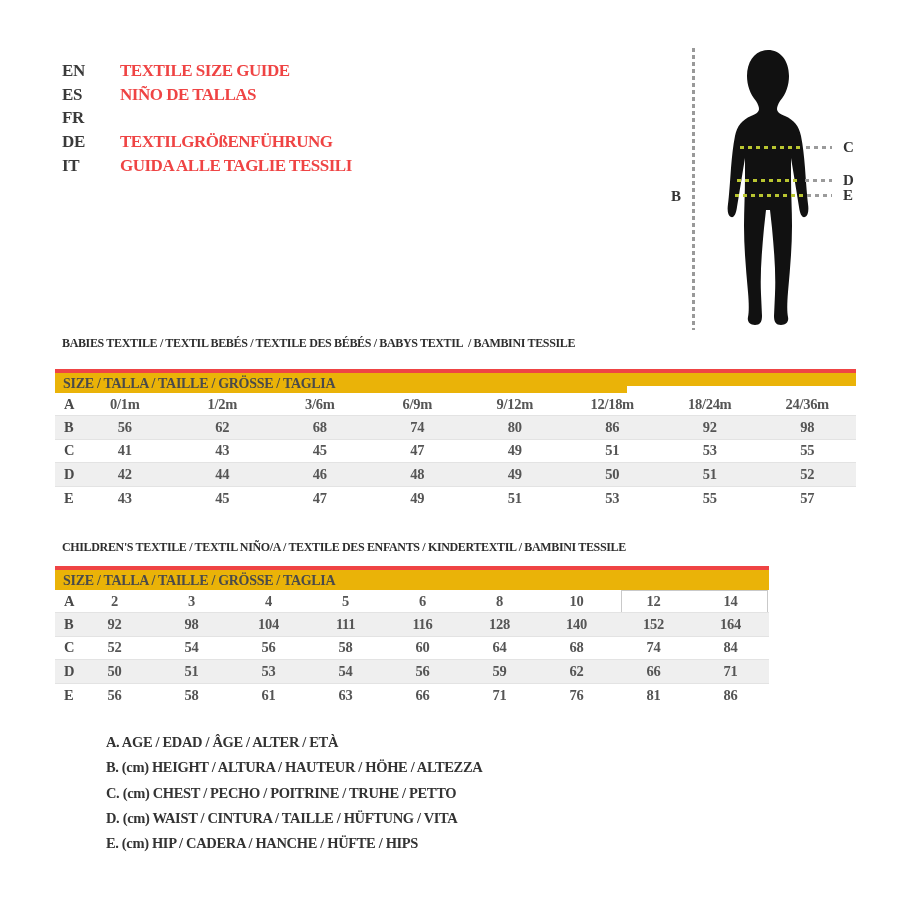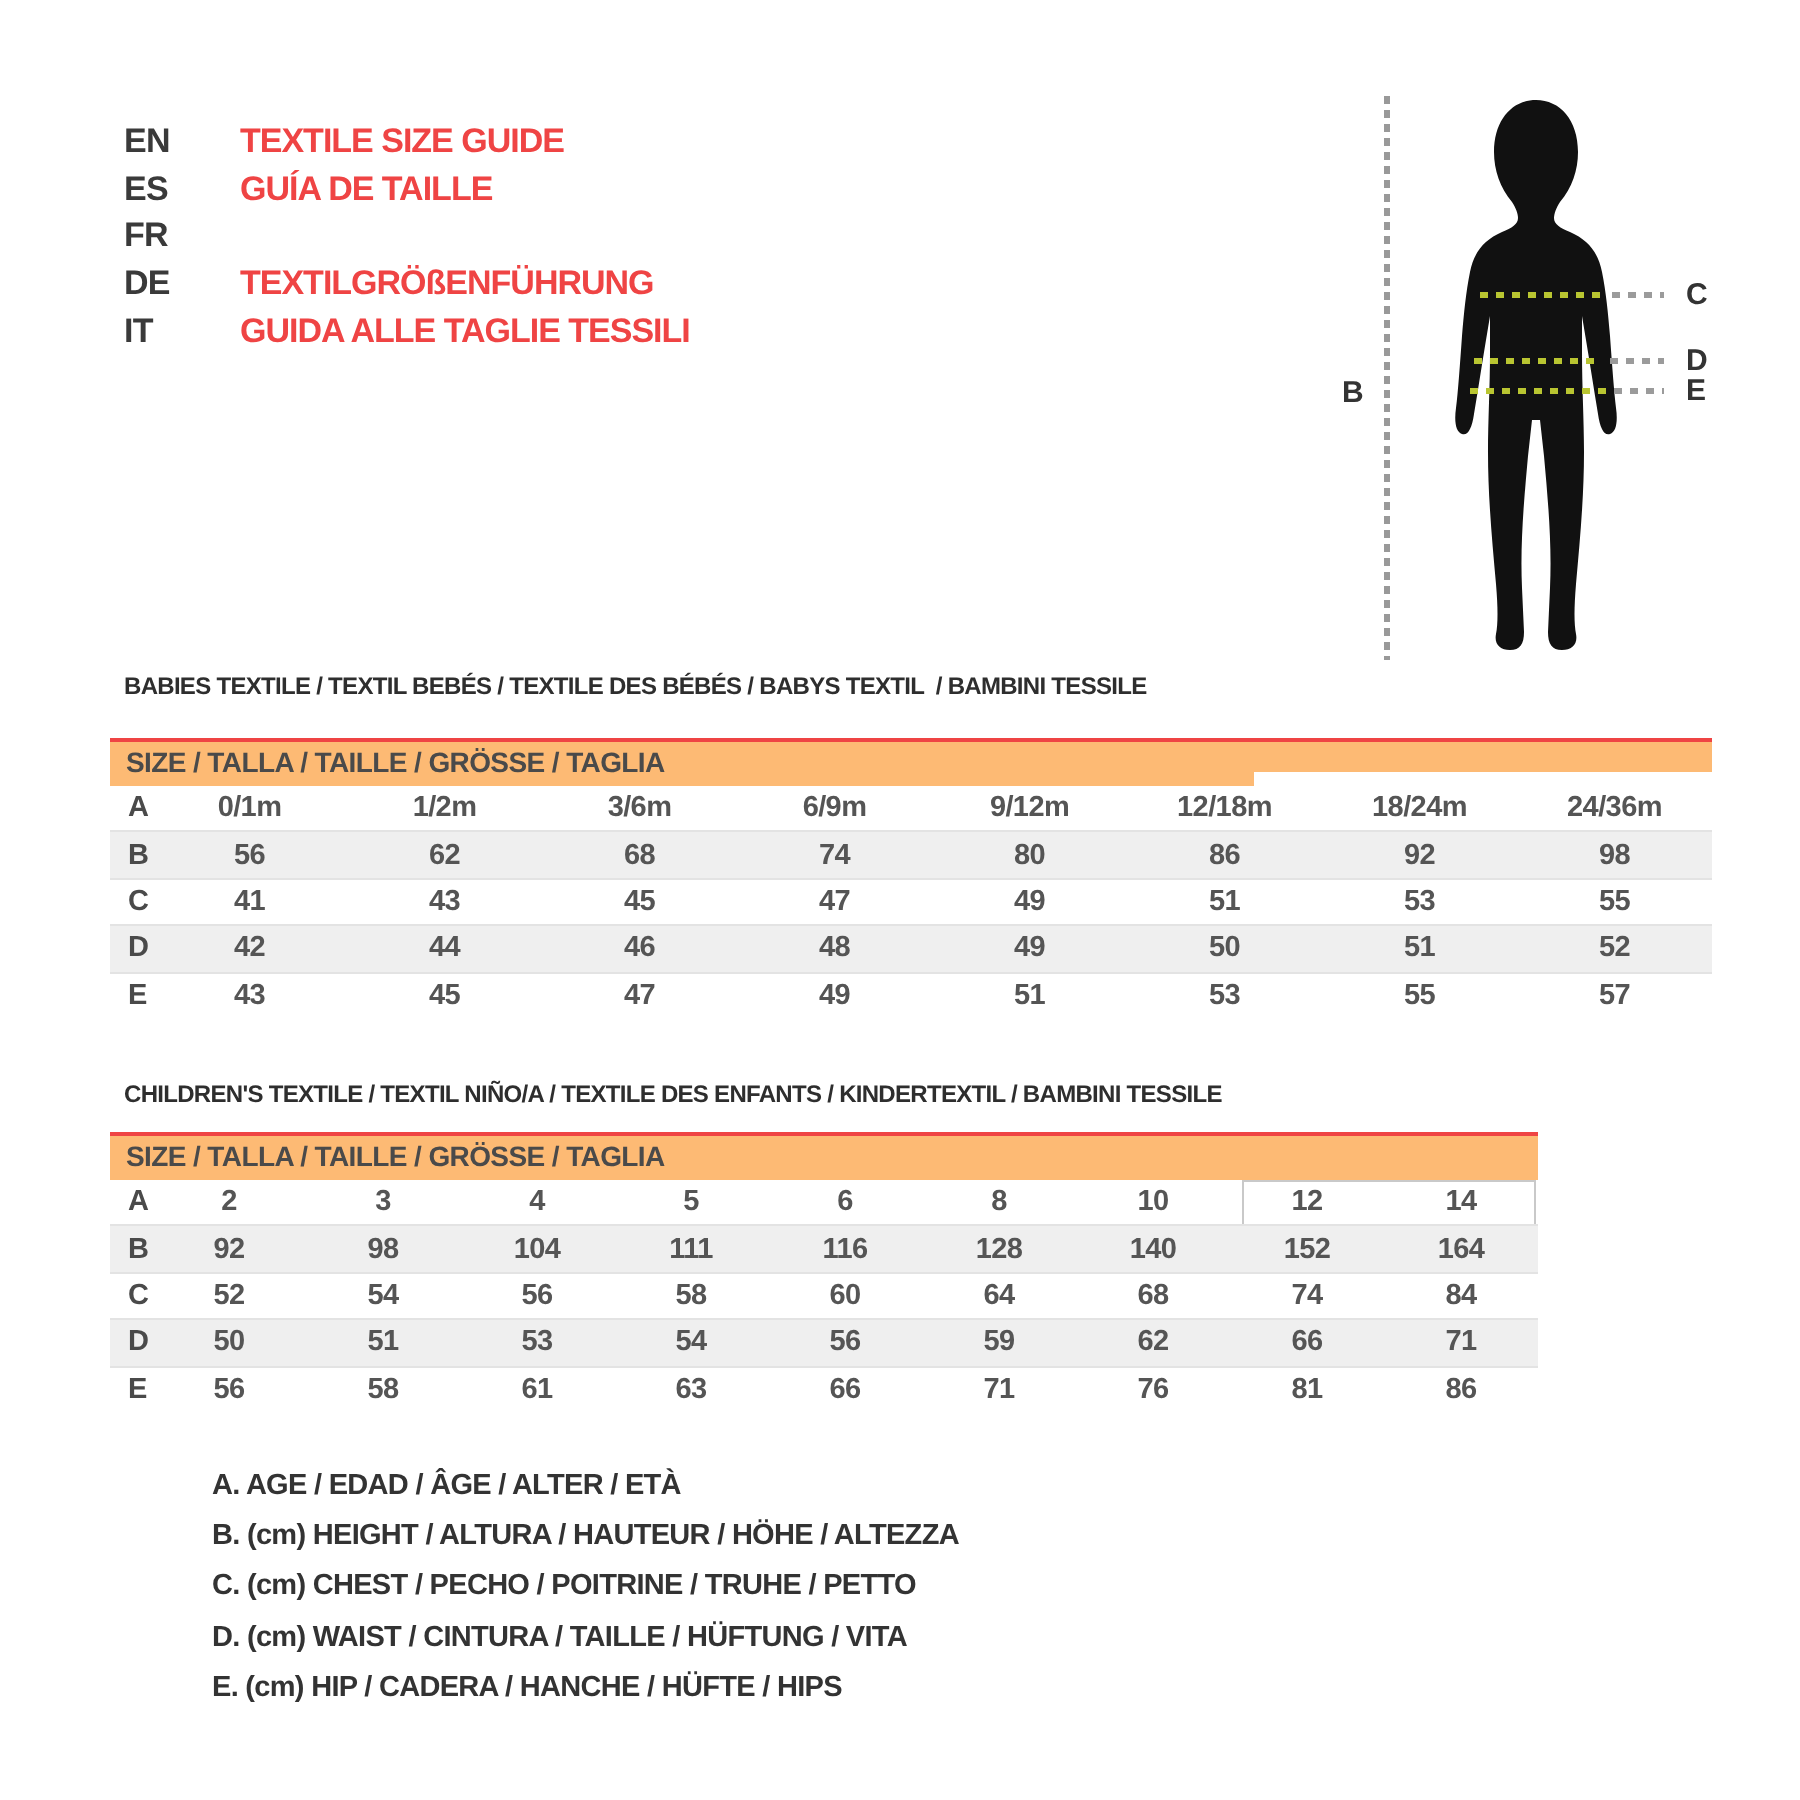--- a/index.html
+++ b/index.html
@@ -1,18 +1,18 @@
 <!DOCTYPE html>
 <html><head>
 <meta charset="utf-8">
 <style>
   html,body { margin:0; padding:0; background:#fff; }
   .canvas {
     position:relative; width:895px; height:900px; background:#ffffff;
-    font-family:Liberation Sans, sans-serif; overflow:hidden;
+    font-family:Liberation Serif, serif; overflow:hidden;
     color:#3c3c3c;
   }
 
   
   .lang-list { position:absolute; left:62px; top:59px; }
   .lang-row { display:flex; height:23.8px; align-items:center; }
   .lang-code { width:58px; font-size:17px; font-weight:700; letter-spacing:-0.4px; color:#3a3a3a; }
   .lang-title { font-size:17px; font-weight:700; letter-spacing:-0.5px; color:#ef4444; white-space:pre; }
 
   
@@ -24,21 +24,21 @@
   .hdots.yellow { background:repeating-linear-gradient(to right,#b9c531 0 4px,transparent 4px 8px); }
   .hdots.gray   { background:repeating-linear-gradient(to right,#9b9b9b 0 4px,transparent 4px 8px); }
   .m-label { position:absolute; font-size:15px; font-weight:600; color:#333; }
 
   
   .sec-title { position:absolute; left:62px; font-size:12px; font-weight:700;
                letter-spacing:-0.35px; color:#2e2e2e; white-space:pre; }
 
   
   .sg-table { position:absolute; left:55px; }
-  .sg-header { position:relative; height:24px; background:#fdba74; border-top:2px solid #ef4444;
+  .sg-header { position:relative; height:24px; background:#eab308; border-top:4px solid #ef4444;
                box-sizing:border-box; padding-left:8px; line-height:21px;
                font-size:14px; font-weight:700; letter-spacing:-0.3px; color:#4a4a4a; }
   .header-notch { position:absolute; right:0; bottom:0; height:7px; background:#fff; }
   .trow { display:grid; height:23.4px; align-items:center; border-bottom:1px solid #e3e3e3;
           box-sizing:border-box; position:relative; z-index:1; background:transparent; }
   .trow.stripe { background:#efefef; }
   .trow:last-child { border-bottom:none; }
   .rlabel { padding-left:9px; font-size:14.5px; font-weight:700; color:#4a4a4a; }
   .cell { text-align:center; font-size:14.5px; font-weight:600; letter-spacing:-0.3px; color:#555; }
   .hl-box { position:absolute; left:566px; top:24px; width:147px; height:23px; background:#fff;
@@ -54,21 +54,21 @@
 
 <div class="canvas">
 
   <div class="lang-list" id="lang-list">
       <div class="lang-row">
         <span class="lang-code">EN</span>
         <span class="lang-title">TEXTILE SIZE GUIDE</span>
       </div>
       <div class="lang-row">
         <span class="lang-code">ES</span>
-        <span class="lang-title">GUÍA DE TAILLE</span>
+        <span class="lang-title">NIÑO DE TALLAS</span>
       </div>
       <div class="lang-row">
         <span class="lang-code">FR</span>
       </div>
       <div class="lang-row">
         <span class="lang-code">DE</span>
         <span class="lang-title">TEXTILGRÖßENFÜHRUNG</span>
       </div>
       <div class="lang-row">
         <span class="lang-code">IT</span>

